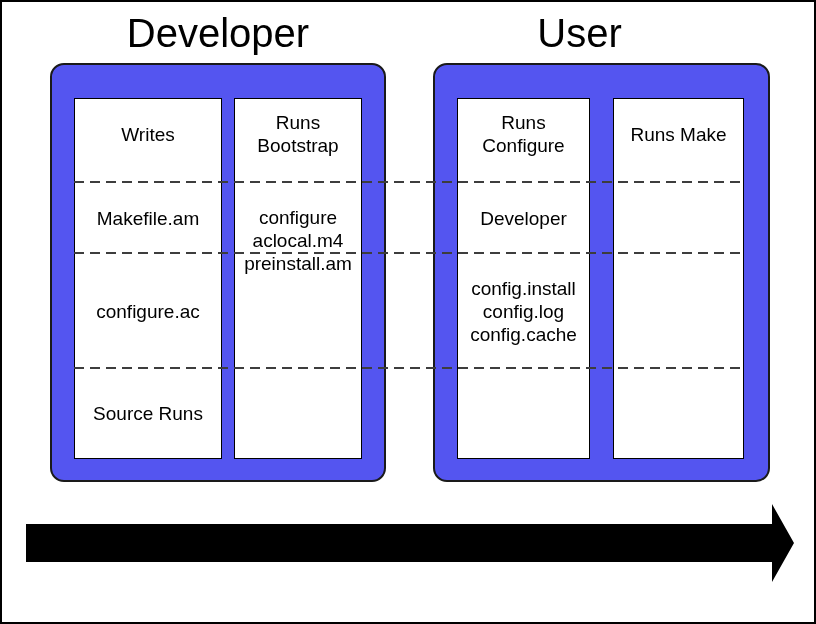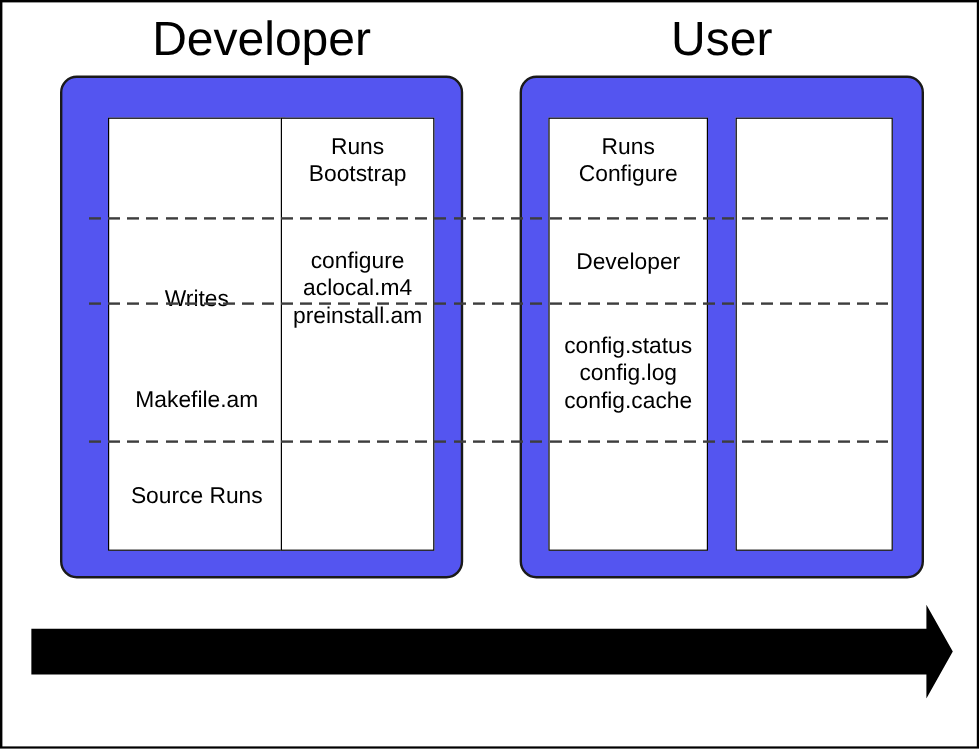--- a/index.html
+++ b/index.html
@@ -13,21 +13,21 @@
     color: #000000;
     overflow: hidden;
   }
   .section-title {
     position: absolute;
     top: 8px; height: 46px; line-height: 46px;
     font-size: 40px; text-align: center;
     white-space: nowrap;
   }
   .title-dev  { left: 48px;  width: 336px; }
-  .title-user { left: 431px; width: 337px; }
+  .title-user { left: 409px; width: 337px; }
 
   .panel {
     position: absolute;
     top: 61px; height: 419px;
     box-sizing: border-box;
     background: var(--panel, #5455F0);
     border: 2px solid #1a1a1a;
     border-radius: 14px;
     z-index: 1;
   }
@@ -37,21 +37,21 @@
   .col {
     position: absolute;
     top: 96px; height: 361px;
     box-sizing: border-box;
     background: #ffffff;
     border: 1px solid #000000;
     z-index: 2;
     display: flex;
     flex-direction: column;
   }
-  .col-1 { left: 88px;  width: 148px; justify-content: flex-end; }
+  .col-1 { left: 72px;  width: 148px; }
   .col-2 { left: 232px; width: 128px; }
   .col-3 { left: 455px; width: 133px; }
   .col-4 { left: 611px; width: 131px; }
 
   .cell {
     display: flex;
     align-items: center;
     justify-content: center;
     text-align: center;
     white-space: pre-line;
@@ -92,43 +92,45 @@
 
   <div class="section-title title-dev">Developer</div>
   <div class="section-title title-user">User</div>
 
   <div class="panel panel-dev"></div>
   <div class="panel panel-user"></div>
 
   <div class="col col-1">
     <div class="cell r1">Writes</div>
     <div class="cell r2">Makefile.am</div>
+    <div class="cell r3">configure.ac</div>
     <div class="cell r4">Source Runs</div>
   </div>
 
   <div class="col col-2">
     <div class="cell r1">Runs
 Bootstrap</div>
     <div class="cell r3">configure
 aclocal.m4
 preinstall.am</div>
     <div class="cell r4"></div>
   </div>
 
   <div class="col col-3">
     <div class="cell r1">Runs
 Configure</div>
     <div class="cell r2">Developer</div>
-    <div class="cell r3">config.status
+    <div class="cell r3">config.install
 config.log
 config.cache</div>
     <div class="cell r4"></div>
   </div>
 
   <div class="col col-4">
+    <div class="cell r1">Runs Make</div>
     <div class="cell r2"></div>
     <div class="cell r3"></div>
   </div>
 
   <div class="dash-line dash-1"></div>
   <div class="dash-line dash-2"></div>
   <div class="dash-line dash-3"></div>
 
   <svg class="flow-arrow" viewBox="0 0 769 78" xmlns="http://www.w3.org/2000/svg" aria-hidden="true">
     <polygon points="0,20 746,20 746,0 768,39 746,78 746,58 0,58"></polygon>

